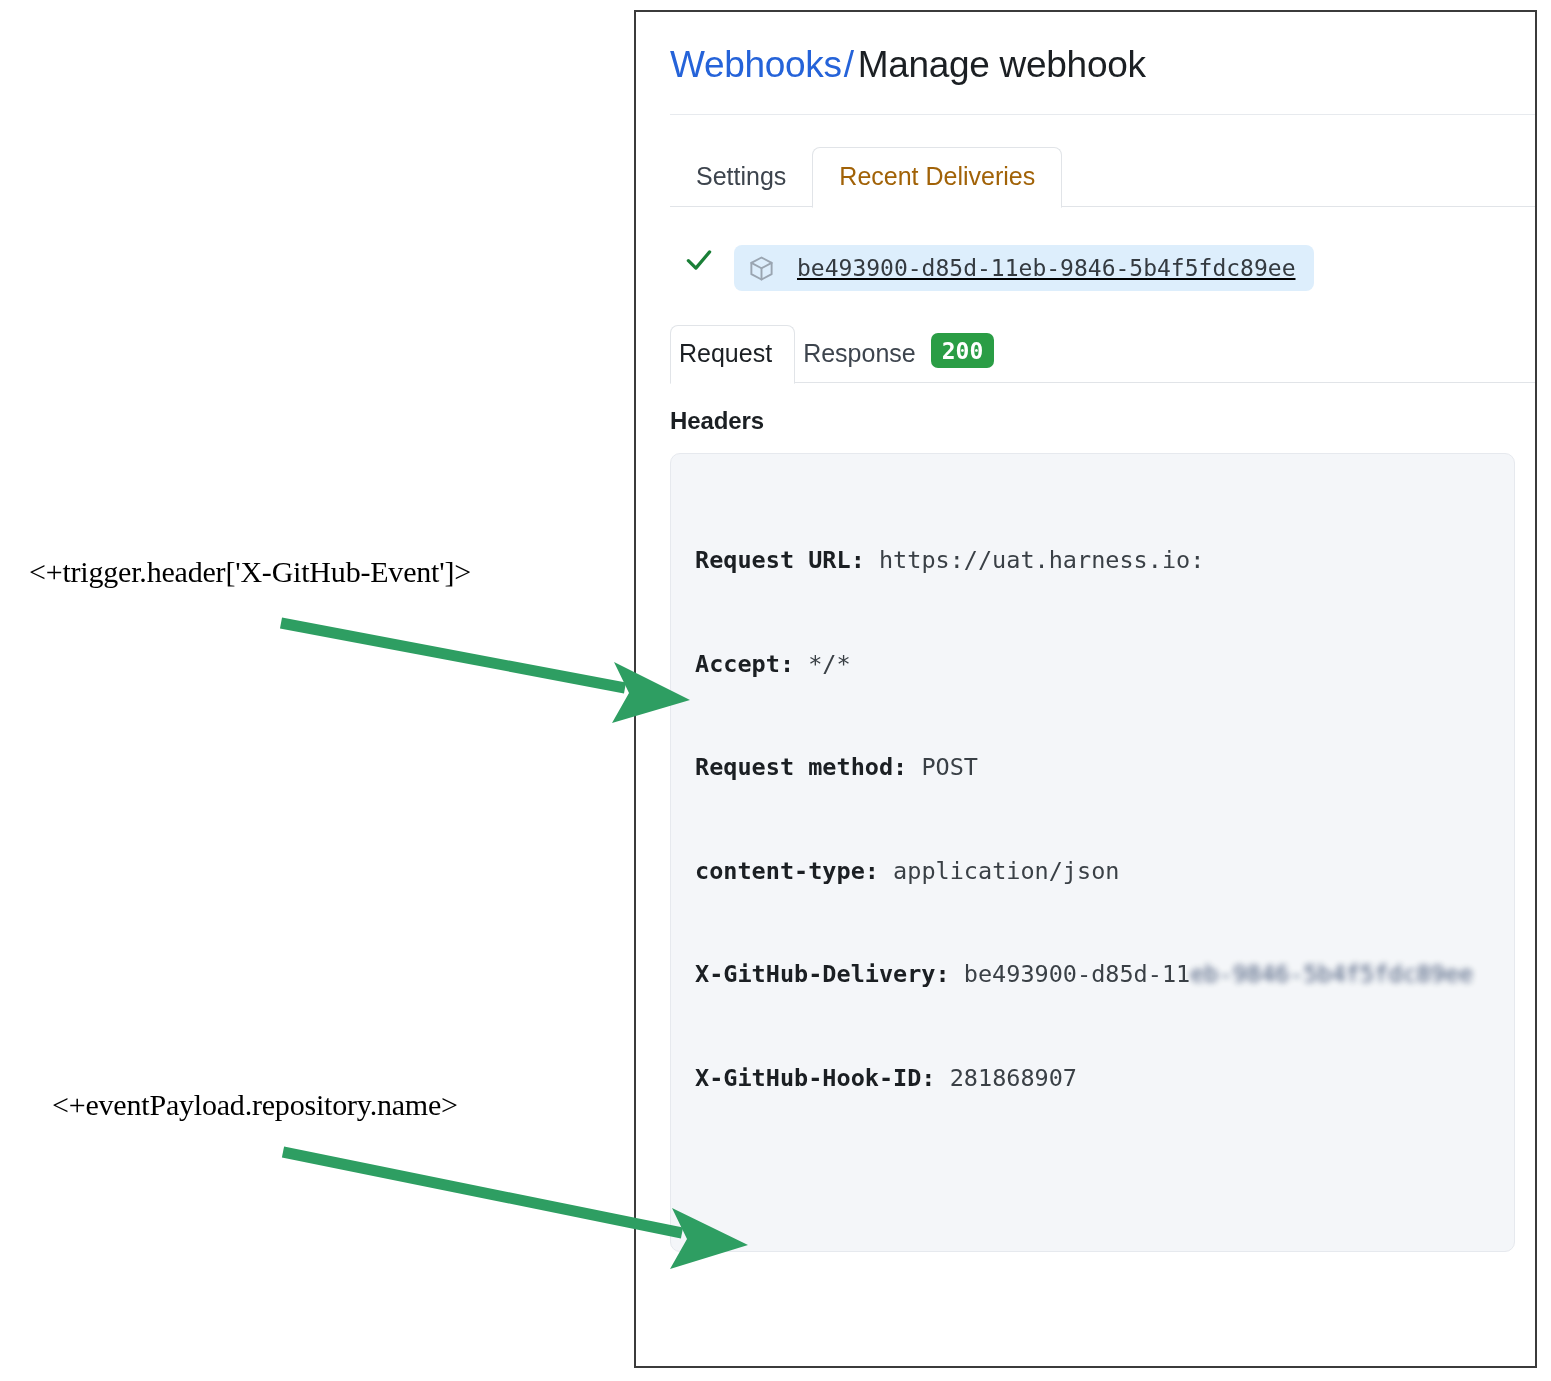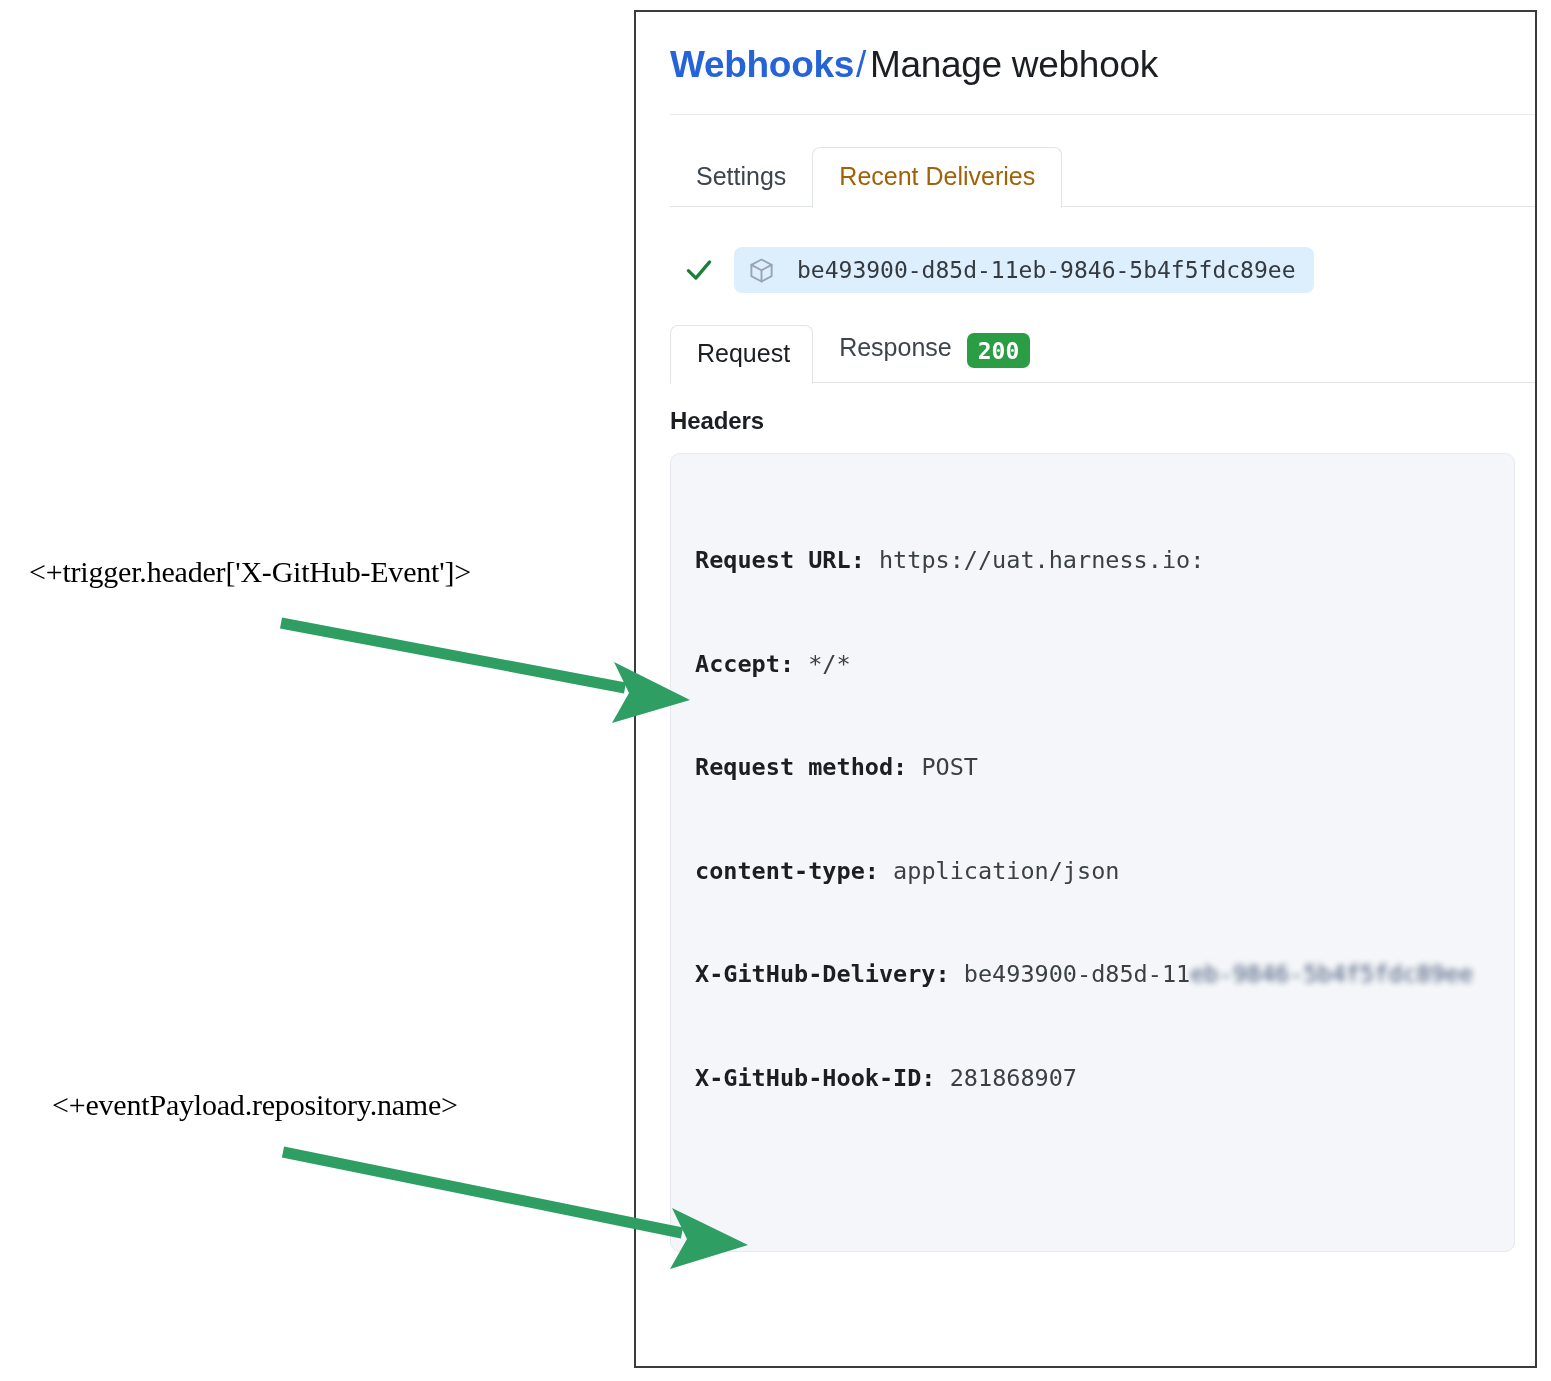--- a/index.html
+++ b/index.html
@@ -59,21 +59,21 @@
   
   .breadcrumb {
     padding-top: 30px;
     font-size: 37px;
     line-height: 1.25;
     white-space: nowrap;
     letter-spacing: -0.3px;
   }
   .breadcrumb .bc-link {
     color: #2563d9;
-    font-weight: 700;
+    font-weight: 400;
   }
   .breadcrumb .bc-sep {
     color: #2563d9;
     margin: 0 4px 0 2px;
   }
   .breadcrumb .bc-current {
     color: #1b1f23;
     font-weight: 400;
   }
   .header-rule {
@@ -112,23 +112,24 @@
     background: #ffffff;
     border: 1px solid #e1e4e8;
     border-bottom-color: #ffffff;
     border-radius: 8px 8px 0 0;
     margin-bottom: -1px;
   }
 
   
   .delivery-row {
     display: flex;
-    align-items: center;
+    align-items: flex-start;
     margin-top: 38px;
     height: 50px;
+    text-decoration: underline;
   }
   .check-icon {
     width: 30px;
     height: 30px;
     margin-left: 14px;
     margin-right: 20px;
     flex: none;
   }
   .delivery-pill {
     display: inline-flex;
@@ -164,24 +165,24 @@
   .subtabbar::after {
     content: "";
     position: absolute;
     left: 0; right: 0; bottom: 0;
     height: 1px;
     background: #e1e4e8;
   }
   .subtab {
     position: relative;
     font-size: 25px;
-    padding: 13px 22px 15px 26px;
+    padding: 13px 22px 15px 8px;
     color: #3d444d;
     display: flex;
-    align-items: flex-start;
+    align-items: flex-end;
     box-sizing: border-box;
     z-index: 1;
     margin-top: 28px;
   }
   .subtab.active {
     color: #1b1f23;
     background: #ffffff;
     border: 1px solid #e1e4e8;
     border-bottom-color: #ffffff;
     border-radius: 8px 8px 0 0;

